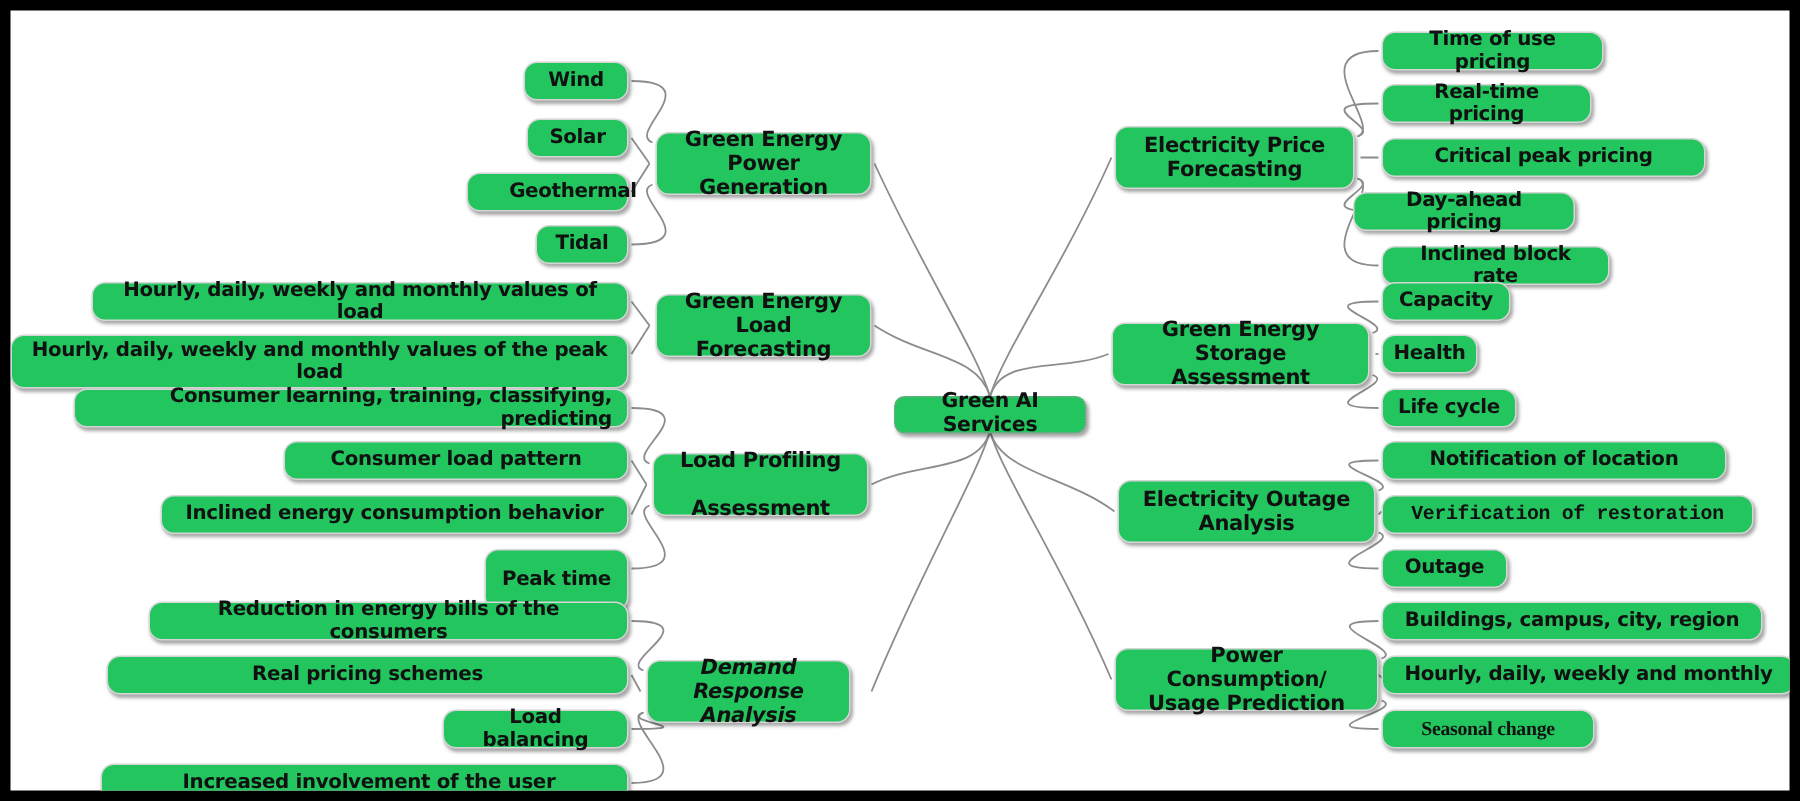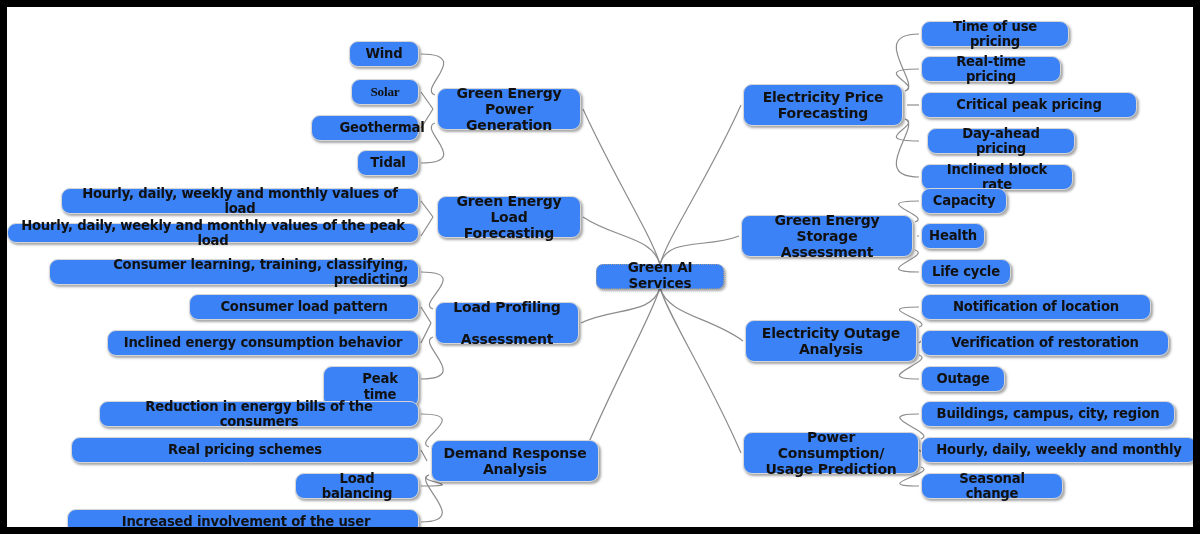--- a/index.html
+++ b/index.html
@@ -9,21 +9,21 @@
     width:1200px;height:534px;
     background:#ffffff;
     box-sizing:border-box;
     border:7px solid #000000;
     overflow:hidden;
   }
   #edges{position:absolute;left:0;top:0;width:1200px;height:534px;pointer-events:none;}
   .node{
     position:absolute;
     box-sizing:border-box;
-    background:#3b82f6;
+    background:#22c55e;
     border:1px solid #d6d6d6;
     border-radius:9px;
     box-shadow:1.5px 2px 2.5px rgba(0,0,0,0.35);
     display:flex;align-items:center;justify-content:center;
     text-align:center;
     color:#111111;
     font-weight:bold;
     letter-spacing:-0.2px;
     line-height:1.15;
     z-index:3;
@@ -159,56 +159,56 @@
 <div class="node root" style="left: 589px; top: 256.5px; width: 128px; height: 25px;">
       <span>Green AI Services</span>
     </div>
     <div class="node branch" style="left: 430px; top: 81px; width: 144px; height: 42px;">
       <span>Green Energy</span>
       <span>Power Generation</span>
     </div>
     <div class="node leaf" style="left: 342px; top: 34px; width: 70px; height: 26px;">
       <span>Wind</span>
     </div>
-    <div class="node leaf" style="left: 344px; top: 72px; width: 68px; height: 26px; font-family: Liberation Serif, serif;">
+    <div class="node leaf" style="left: 344px; top: 72px; width: 68px; height: 26px;">
       <span>Solar</span>
     </div>
     <div class="node leaf" style="left: 304px; top: 108px; width: 108px; height: 26px; padding-left: 44px;">
       <span>Geothermal</span>
     </div>
     <div class="node leaf" style="left: 350px; top: 143px; width: 62px; height: 26px;">
       <span>Tidal</span>
     </div>
     <div class="node branch" style="left: 430px; top: 189px; width: 144px; height: 42px;">
       <span>Green Energy Load</span>
       <span>Forecasting</span>
     </div>
     <div class="node leaf" style="left: 54px; top: 181px; width: 358px; height: 26px;">
       <span>Hourly, daily, weekly and monthly values of load</span>
     </div>
-    <div class="node leaf" style="left: 0px; top: 216px; width: 412px; height: 20px;">
+    <div class="node leaf" style="left: 0px; top: 216px; width: 412px; height: 36px;">
       <span>Hourly, daily, weekly and monthly values of the peak load</span>
     </div>
     <div class="node branch" style="left: 428px; top: 295px; width: 144px; height: 42px; gap: 16px;">
       <span>Load Profiling</span>
       <span>Assessment</span>
     </div>
     <div class="node leaf" style="left: 42px; top: 252px; width: 370px; height: 26px; text-align: right;">
       <span>Consumer learning, training, classifying, predicting</span>
     </div>
     <div class="node leaf" style="left: 182px; top: 287px; width: 230px; height: 26px;">
       <span>Consumer load pattern</span>
     </div>
     <div class="node leaf" style="left: 100px; top: 323px; width: 312px; height: 26px;">
       <span>Inclined energy consumption behavior</span>
     </div>
-    <div class="node leaf" style="left: 316px; top: 359px; width: 96px; height: 41px; padding-left: 28px;">
+    <div class="node leaf" style="left: 316px; top: 359px; width: 96px; height: 41px;">
       <span>Peak time</span>
     </div>
-    <div class="node branch" style="left: 424px; top: 433px; width: 168px; height: 42px;">
+    <div class="node branch" style="left: 424px; top: 433px; width: 136px; height: 42px; font-style: italic;">
       <span>Demand Response</span>
       <span>Analysis</span>
     </div>
     <div class="node leaf" style="left: 92px; top: 394px; width: 320px; height: 26px;">
       <span>Reduction in energy bills of the consumers</span>
     </div>
     <div class="node leaf" style="left: 64px; top: 430px; width: 348px; height: 26px;">
       <span>Real pricing schemes</span>
     </div>
     <div class="node leaf" style="left: 288px; top: 466px; width: 124px; height: 26px;">
@@ -223,21 +223,21 @@
     </div>
     <div class="node leaf" style="left: 914px; top: 14px; width: 148px; height: 26px;">
       <span>Time of use pricing</span>
     </div>
     <div class="node leaf" style="left: 914px; top: 49px; width: 140px; height: 26px;">
       <span>Real-time pricing</span>
     </div>
     <div class="node leaf" style="left: 914px; top: 85px; width: 216px; height: 26px;">
       <span>Critical peak pricing</span>
     </div>
-    <div class="node leaf" style="left: 920px; top: 121px; width: 148px; height: 26px;">
+    <div class="node leaf" style="left: 895px; top: 121px; width: 148px; height: 26px;">
       <span>Day-ahead pricing</span>
     </div>
     <div class="node leaf" style="left: 914px; top: 157px; width: 152px; height: 26px;">
       <span>Inclined block rate</span>
     </div>
     <div class="node branch" style="left: 734px; top: 208px; width: 172px; height: 42px;">
       <span>Green Energy Storage</span>
       <span>Assessment</span>
     </div>
     <div class="node leaf" style="left: 914px; top: 181px; width: 86px; height: 26px;">
@@ -249,32 +249,32 @@
     <div class="node leaf" style="left: 914px; top: 252px; width: 90px; height: 26px;">
       <span>Life cycle</span>
     </div>
     <div class="node branch" style="left: 738px; top: 313px; width: 172px; height: 42px;">
       <span>Electricity Outage</span>
       <span>Analysis</span>
     </div>
     <div class="node leaf" style="left: 914px; top: 287px; width: 230px; height: 26px;">
       <span>Notification of location</span>
     </div>
-    <div class="node leaf" style="left: 914px; top: 323px; width: 248px; height: 26px;">
+    <div class="node leaf" style="left: 914px; top: 323px; width: 248px; height: 26px; font-family: Liberation Mono, monospace;">
       <span>Verification of restoration</span>
     </div>
     <div class="node leaf" style="left: 914px; top: 359px; width: 84px; height: 26px;">
       <span>Outage</span>
     </div>
     <div class="node branch" style="left: 736px; top: 425px; width: 176px; height: 42px;">
       <span>Power Consumption/</span>
       <span>Usage Prediction</span>
     </div>
     <div class="node leaf" style="left: 914px; top: 394px; width: 254px; height: 26px;">
       <span>Buildings, campus, city, region</span>
     </div>
     <div class="node leaf" style="left: 914px; top: 430px; width: 276px; height: 26px;">
       <span>Hourly, daily, weekly and monthly</span>
     </div>
-    <div class="node leaf" style="left: 914px; top: 466px; width: 142px; height: 26px;">
+    <div class="node leaf" style="left: 914px; top: 466px; width: 142px; height: 26px; font-family: Liberation Serif, serif;">
       <span>Seasonal change</span>
     </div>
   </div>
 
 </body></html>

